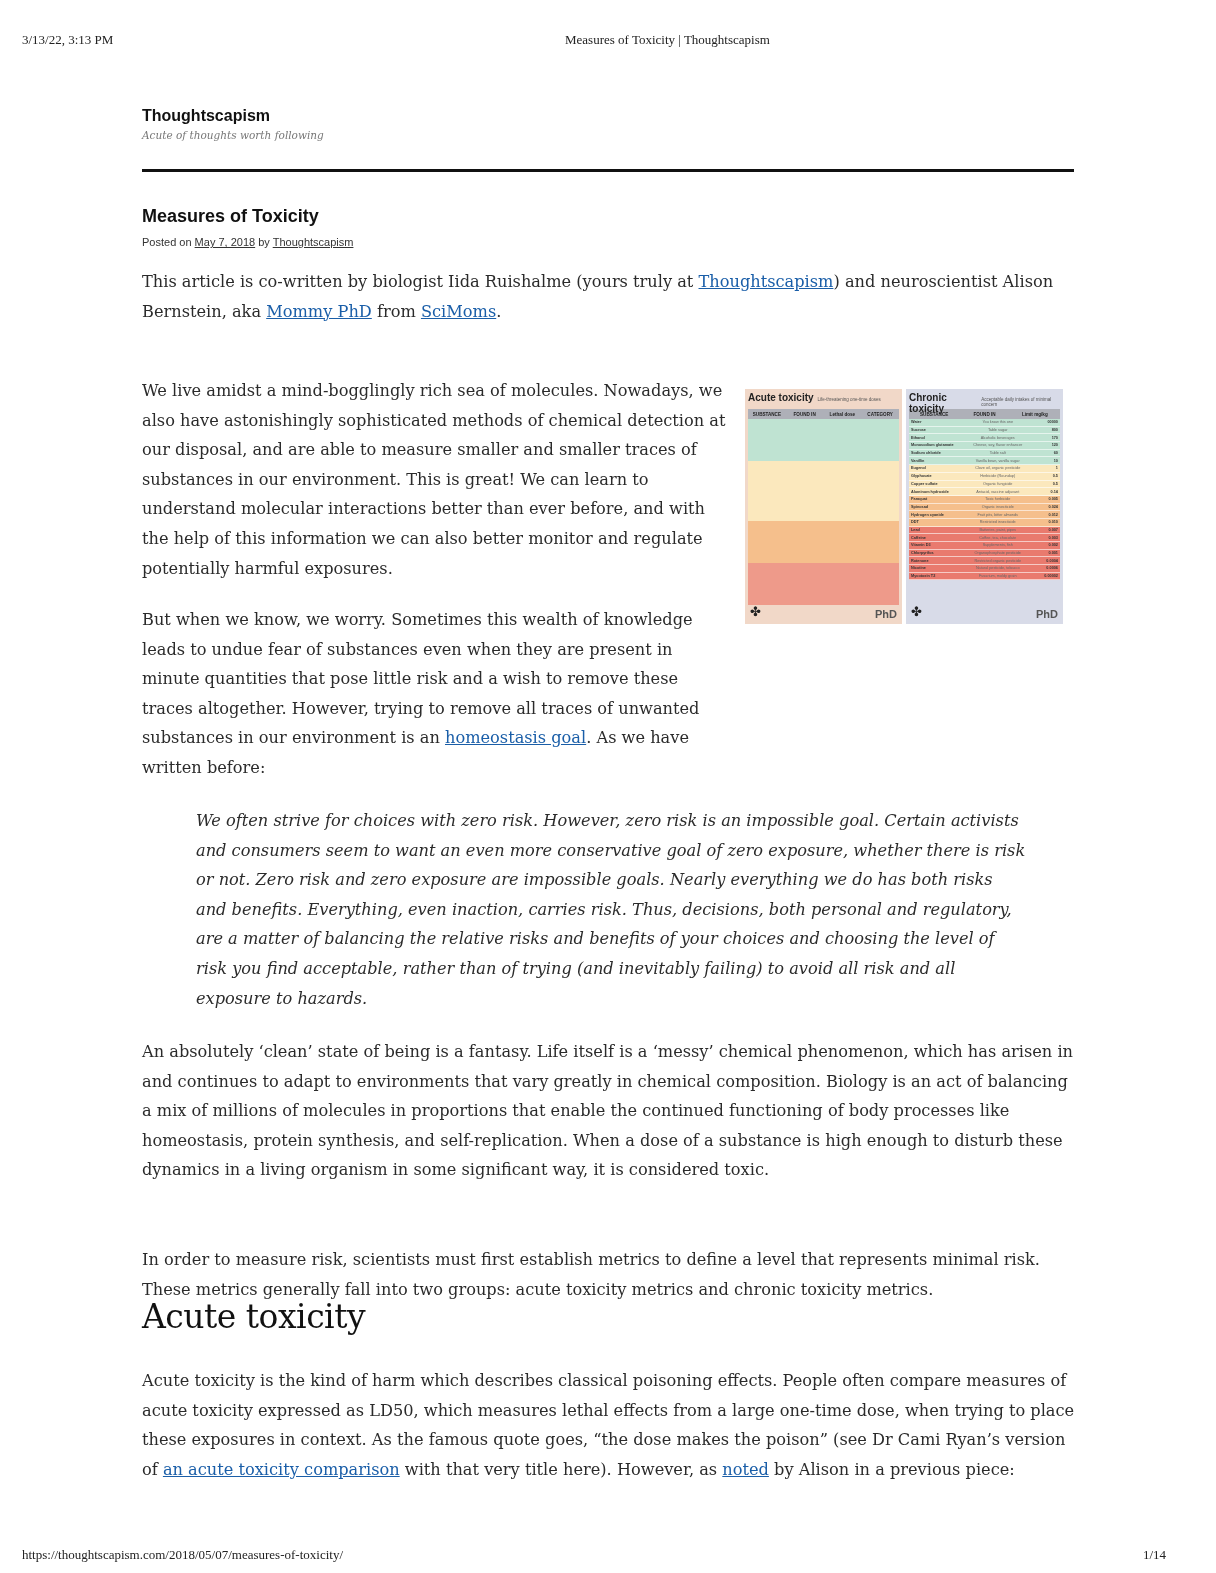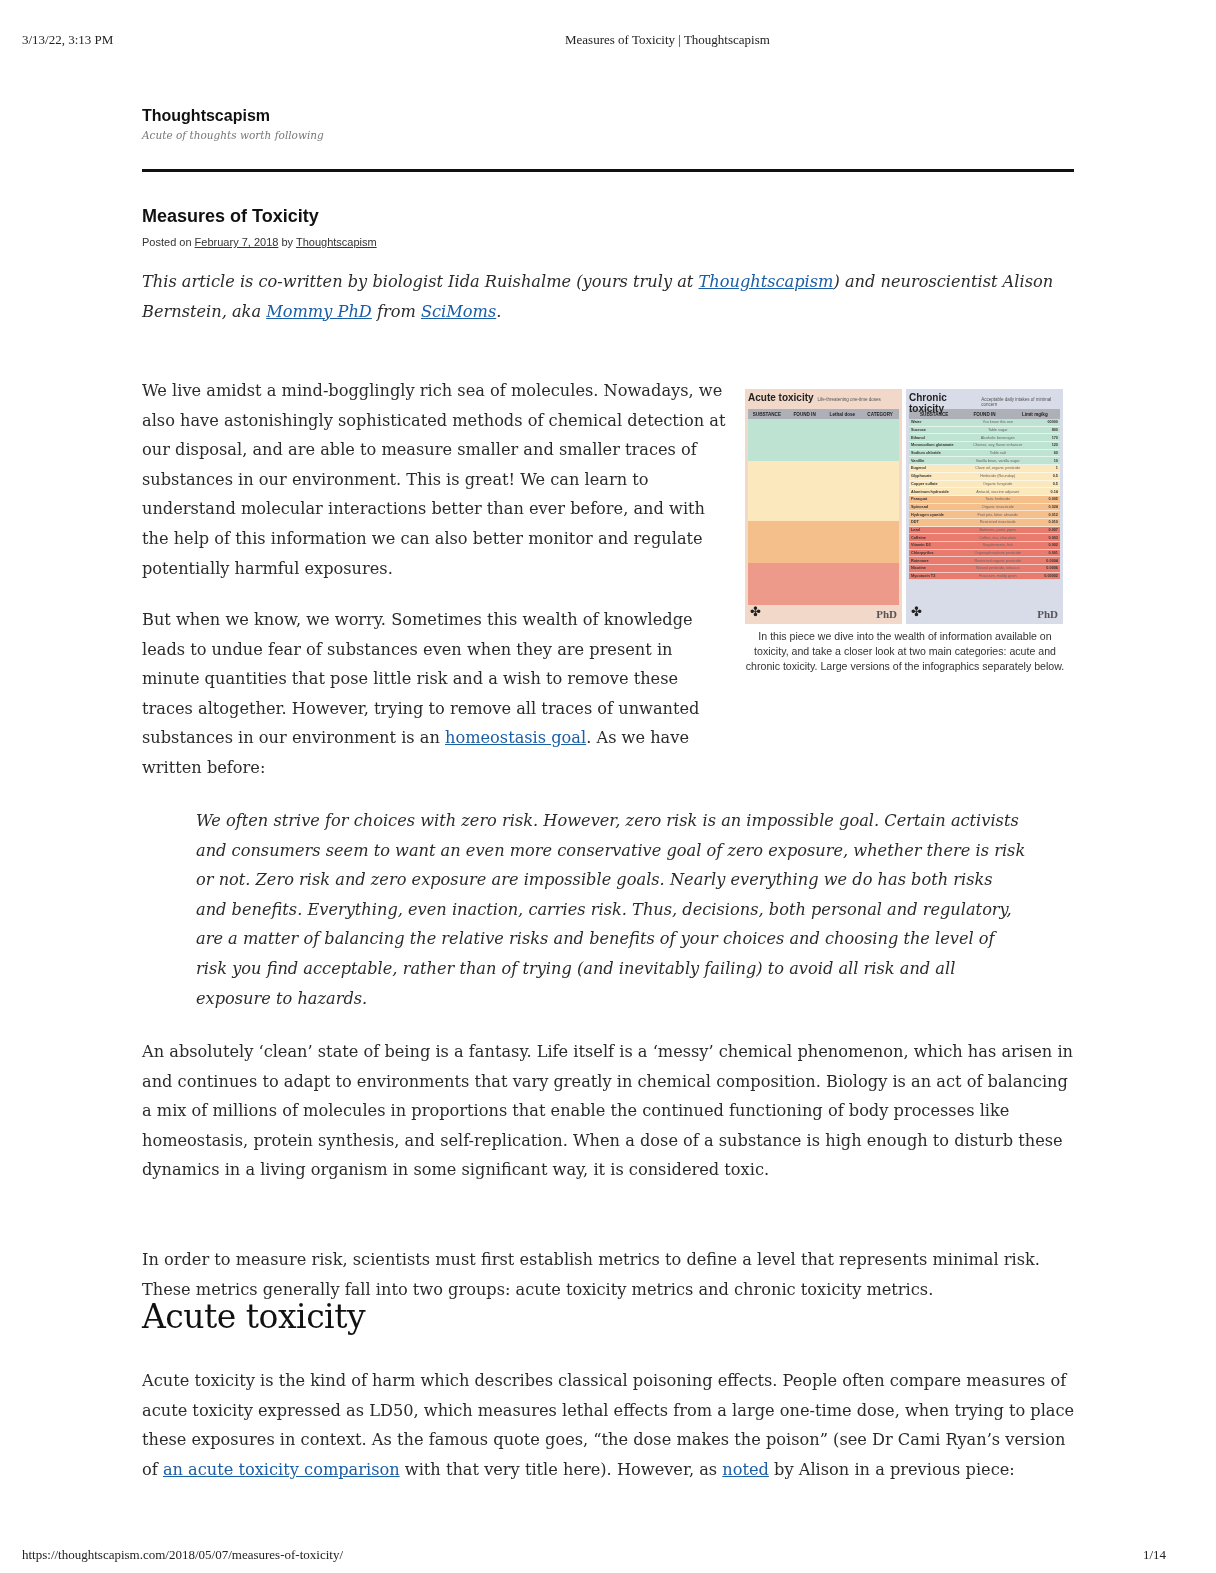--- a/index.html
+++ b/index.html
@@ -16,21 +16,21 @@
 
   .site-title { position: absolute; left: 142px; top: 107px; font-family: "Liberation Sans", sans-serif; font-size: 16px; font-weight: bold; color: #111; }
   .site-desc { position: absolute; left: 142px; top: 129px; font-family: "DejaVu Serif", serif; font-style: italic; font-size: 10.5px; color: #777; }
   .rule { position: absolute; left: 142px; top: 169px; width: 932px; height: 3px; background: #111; }
 
   .post-title { position: absolute; left: 142px; top: 206px; font-family: "Liberation Sans", sans-serif; font-size: 18px; font-weight: bold; color: #111; }
   .post-meta { position: absolute; left: 142px; top: 236px; font-family: "Liberation Sans", sans-serif; font-size: 11px; color: #333; }
   .post-meta a { color: #333; text-decoration: underline; }
 
   .content { font-family: "DejaVu Serif", serif; font-size: 16.2px; line-height: 29.6px; color: #2b2b2b; }
-  .intro { position: absolute; left: 142px; top: 267px; width: 935px; font-style: italic; }
+  .intro { position: absolute; left: 142px; top: 267px; width: 935px; }
   a.link { color: #1a5ea8; text-decoration: underline; }
 
   .p1 { position: absolute; left: 142px; top: 376px; width: 585px; }
   .p2 { position: absolute; left: 142px; top: 605px; width: 585px; }
   .quote { position: absolute; left: 196px; top: 806px; width: 830px; font-style: italic; }
   .p3 { position: absolute; left: 142px; top: 1037px; width: 935px; }
   .p4 { position: absolute; left: 142px; top: 1208px; width: 935px; margin-top: 37px; }
   .h2 { position: absolute; left: 142px; top: 1297px; font-family: "DejaVu Serif", serif; font-size: 33px; color: #111; letter-spacing: -0.5px; }
   .p5 { position: absolute; left: 142px; top: 1366px; width: 935px; }
   p { margin: 0; }
@@ -49,39 +49,39 @@
   .row .sub { width: 40%; font-weight: bold; white-space: nowrap; overflow: hidden; }
   .row .found { width: 38%; text-align: center; color: #666; white-space: nowrap; overflow: hidden; }
   .row .val { width: 22%; text-align: right; font-weight: bold; }
   .b-green { background: #bfe3d2; }
   .b-yellow { background: #fbe8bd; }
   .b-orange { background: #f5bf8c; }
   .b-red { background: #ee9a8a; }
   .b-red2 { background: #e97a6e; }
   .panel-foot { position: absolute; left: 3px; right: 3px; bottom: 3px; height: 28px; font-size: 4px; color: #555; }
   .logo-left { position: absolute; left: 2px; bottom: 2px; font-size: 13px; color: #222; }
-  .logo-right { position: absolute; right: 2px; bottom: 1px; font-family: Liberation Serif, serif; font-size: 11px; font-weight: bold; color: #555; }
+  .logo-right { position: absolute; right: 2px; bottom: 1px; font-family: Liberation Sans, sans-serif; font-size: 11px; font-weight: bold; color: #555; }
   .caption { margin-top: 5px; font-family: "Liberation Sans", sans-serif; font-size: 10.6px; line-height: 14.8px; color: #333; text-align: center; }
 </style>
 </head>
 <body>
 
 <div class="print-header">
   <span class="ph-left">3/13/22, 3:13 PM</span>
   <span class="ph-center">Measures of Toxicity | Thoughtscapism</span>
 </div>
 
 <div class="site-title">Thoughtscapism</div>
 <div class="site-desc">Acute of thoughts worth following</div>
 <div class="rule"></div>
 
 <div class="post-title">Measures of Toxicity</div>
 <div class="post-meta">
   <span>Posted on</span>
-  <a href="#">February 7, 2018</a>
+  <a href="#">May 7, 2018</a>
   <span>by</span>
   <a href="#">Thoughtscapism</a>
 </div>
 
 <div class="content intro">
   <span>This article is co-written by biologist Iida Ruishalme (yours truly at </span><a href="#" class="link">Thoughtscapism</a><span>) and neuroscientist Alison Bernstein, aka </span><a href="#" class="link">Mommy PhD</a><span> from </span><a href="#" class="link">SciMoms</a><span>.</span>
 </div>
 
 <p class="content p1">We live amidst a mind-bogglingly rich sea of molecules. Nowadays, we also have astonishingly sophisticated methods of chemical detection at our disposal, and are able to measure smaller and smaller traces of substances in our environment. This is great! We can learn to understand molecular interactions better than ever before, and with the help of this information we can also better monitor and regulate potentially harmful exposures.</p>
 
@@ -233,21 +233,20 @@
             <span class="found">Fusarium, moldy grain</span>
             <span class="val">0.00002</span>
           </div>
       </div>
       <div class="panel-foot">
         <span class="logo-left">✤</span>
         <span class="logo-right">PhD</span>
       </div>
     </div>
   </div>
-  <div class="caption">In this piece we dive into the wealth of information available on toxicity, and take a closer look at two main categories: acute and chronic toxicity. Large versions of the infographics separately below.</div>
 </div>
 
 <p class="content quote">We often strive for choices with zero risk. However, zero risk is an impossible goal. Certain activists and consumers seem to want an even more conservative goal of zero exposure, whether there is risk or not. Zero risk and zero exposure are impossible goals. Nearly everything we do has both risks and benefits. Everything, even inaction, carries risk. Thus, decisions, both personal and regulatory, are a matter of balancing the relative risks and benefits of your choices and choosing the level of risk you find acceptable, rather than of trying (and inevitably failing) to avoid all risk and all exposure to hazards.</p>
 
 <p class="content p3">An absolutely ‘clean’ state of being is a fantasy. Life itself is a ‘messy’ chemical phenomenon, which has arisen in and continues to adapt to environments that vary greatly in chemical composition. Biology is an act of balancing a mix of millions of molecules in proportions that enable the continued functioning of body processes like homeostasis, protein synthesis, and self-replication. When a dose of a substance is high enough to disturb these dynamics in a living organism in some significant way, it is considered toxic.</p>
 
 <p class="content p4">In order to measure risk, scientists must first establish metrics to define a level that represents minimal risk. These metrics generally fall into two groups: acute toxicity metrics and chronic toxicity metrics.</p>
 
 <div class="h2">Acute toxicity</div>
 

